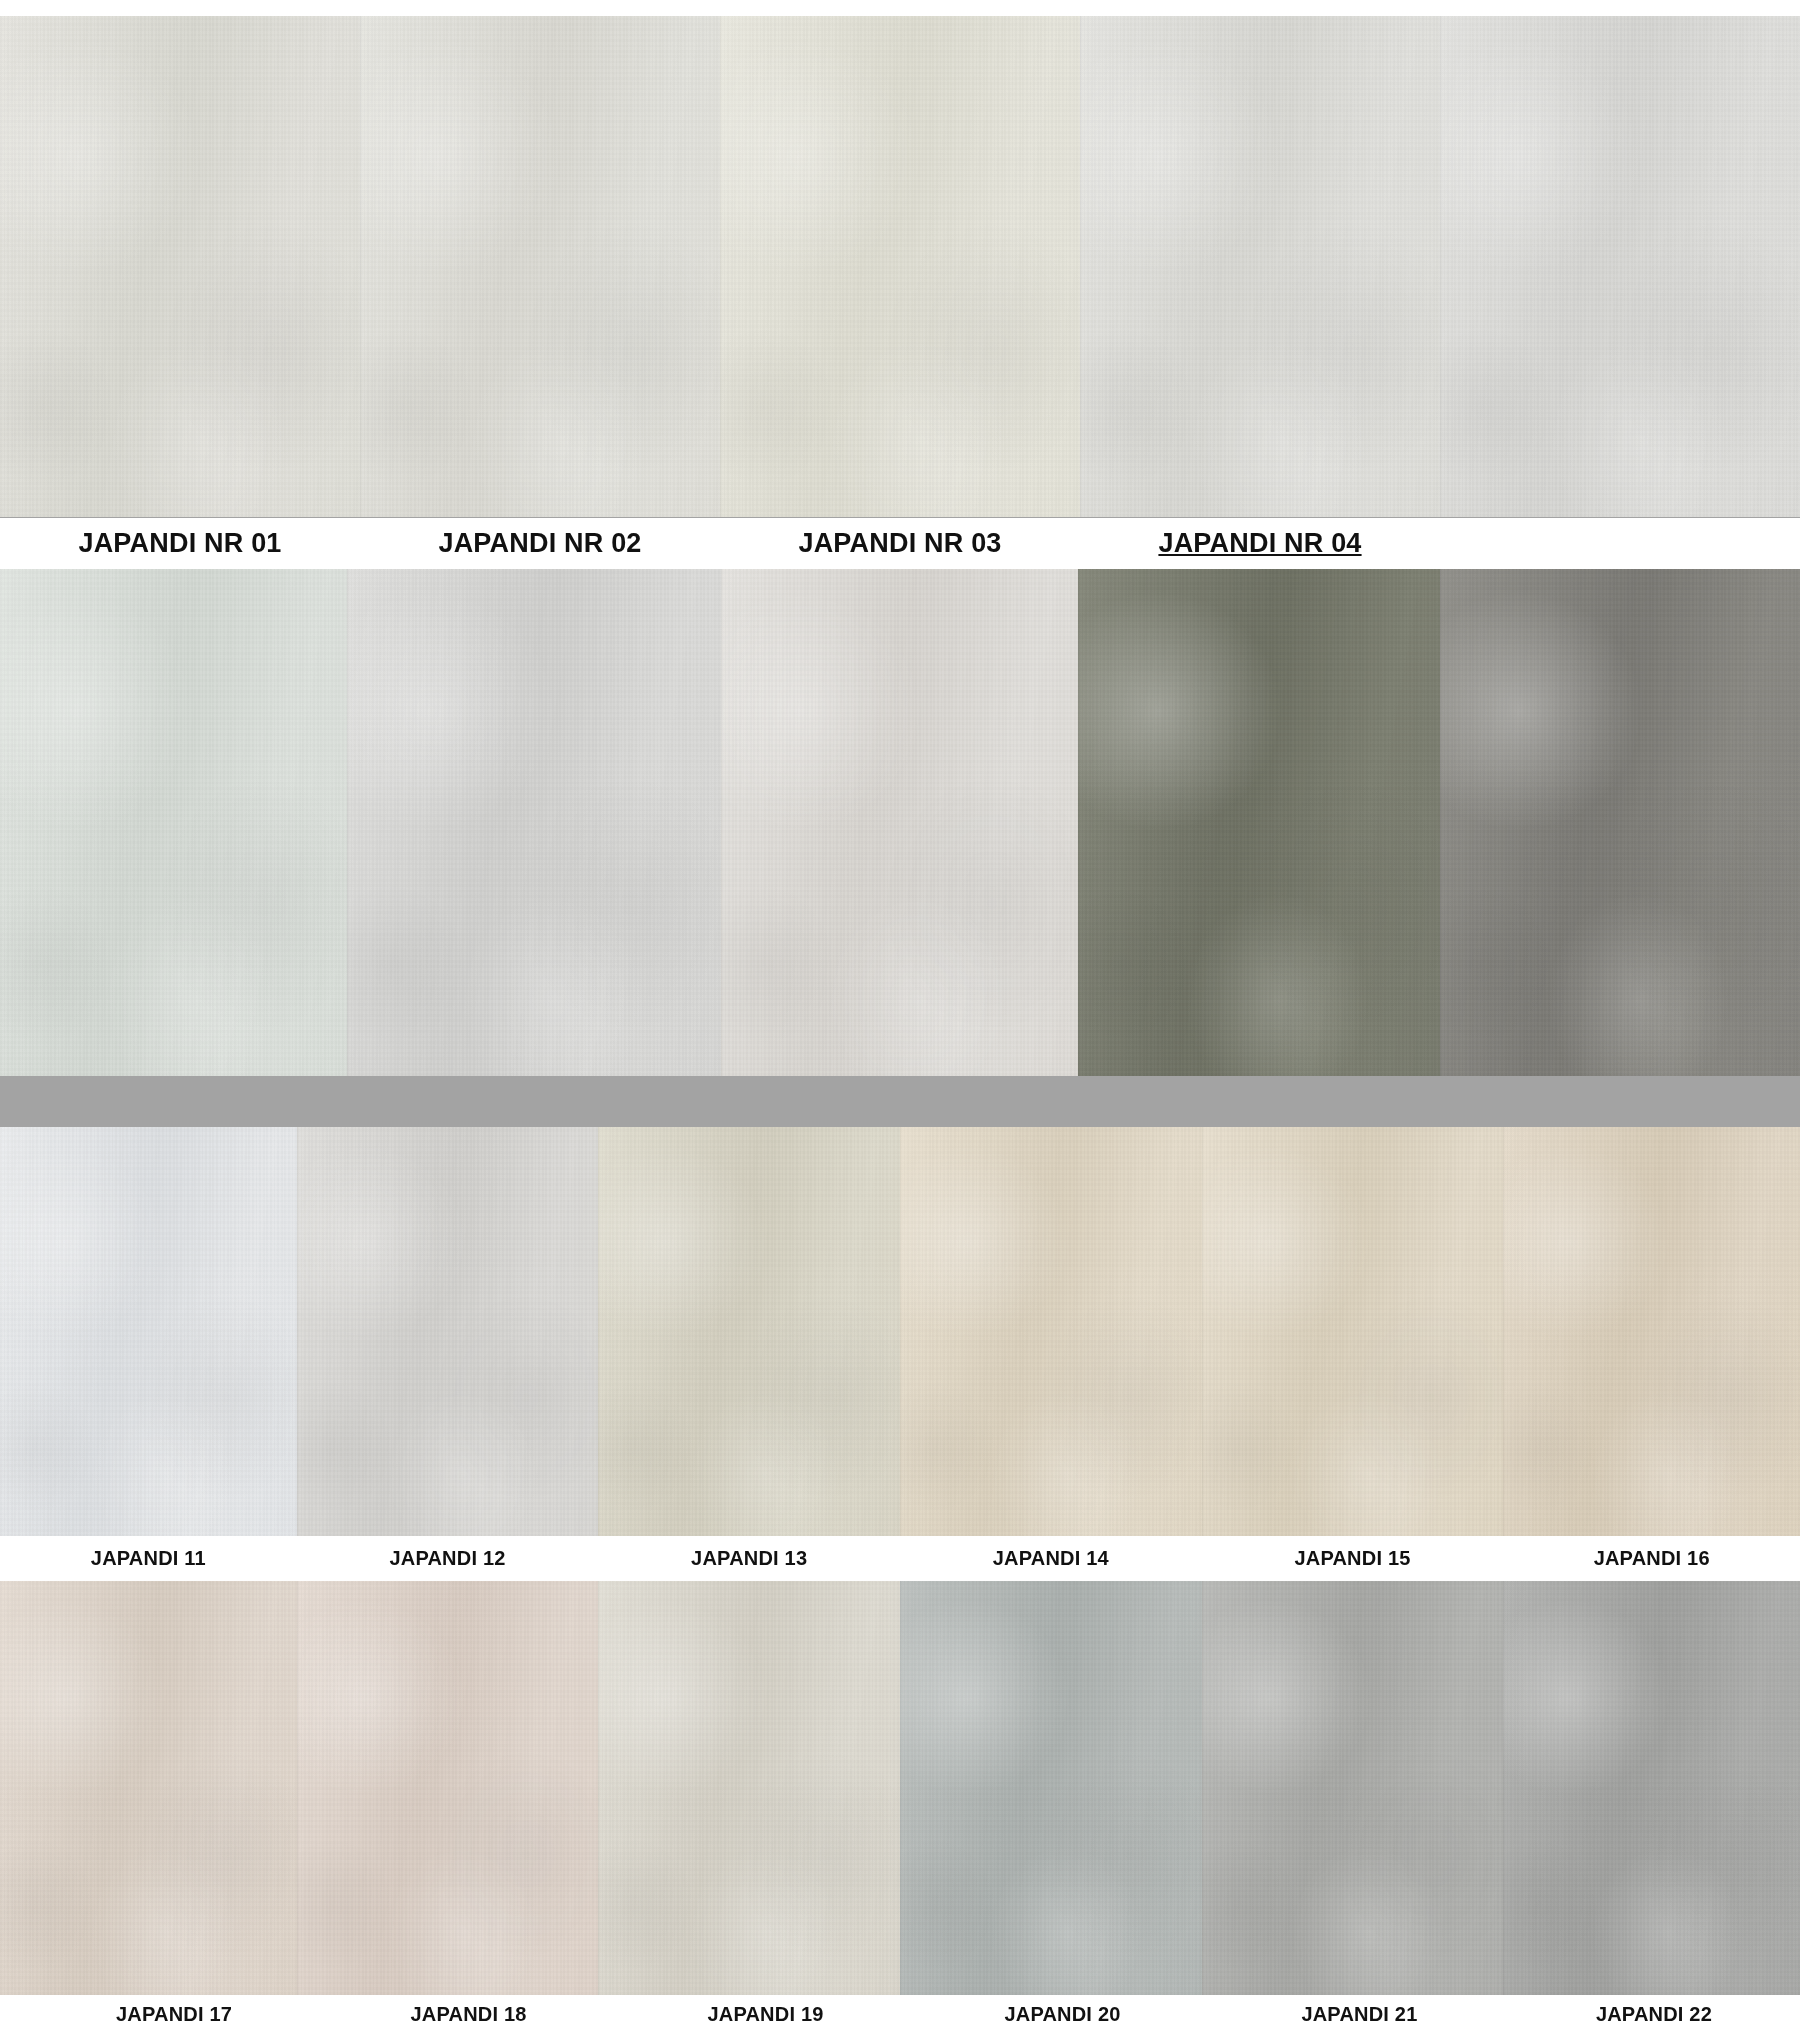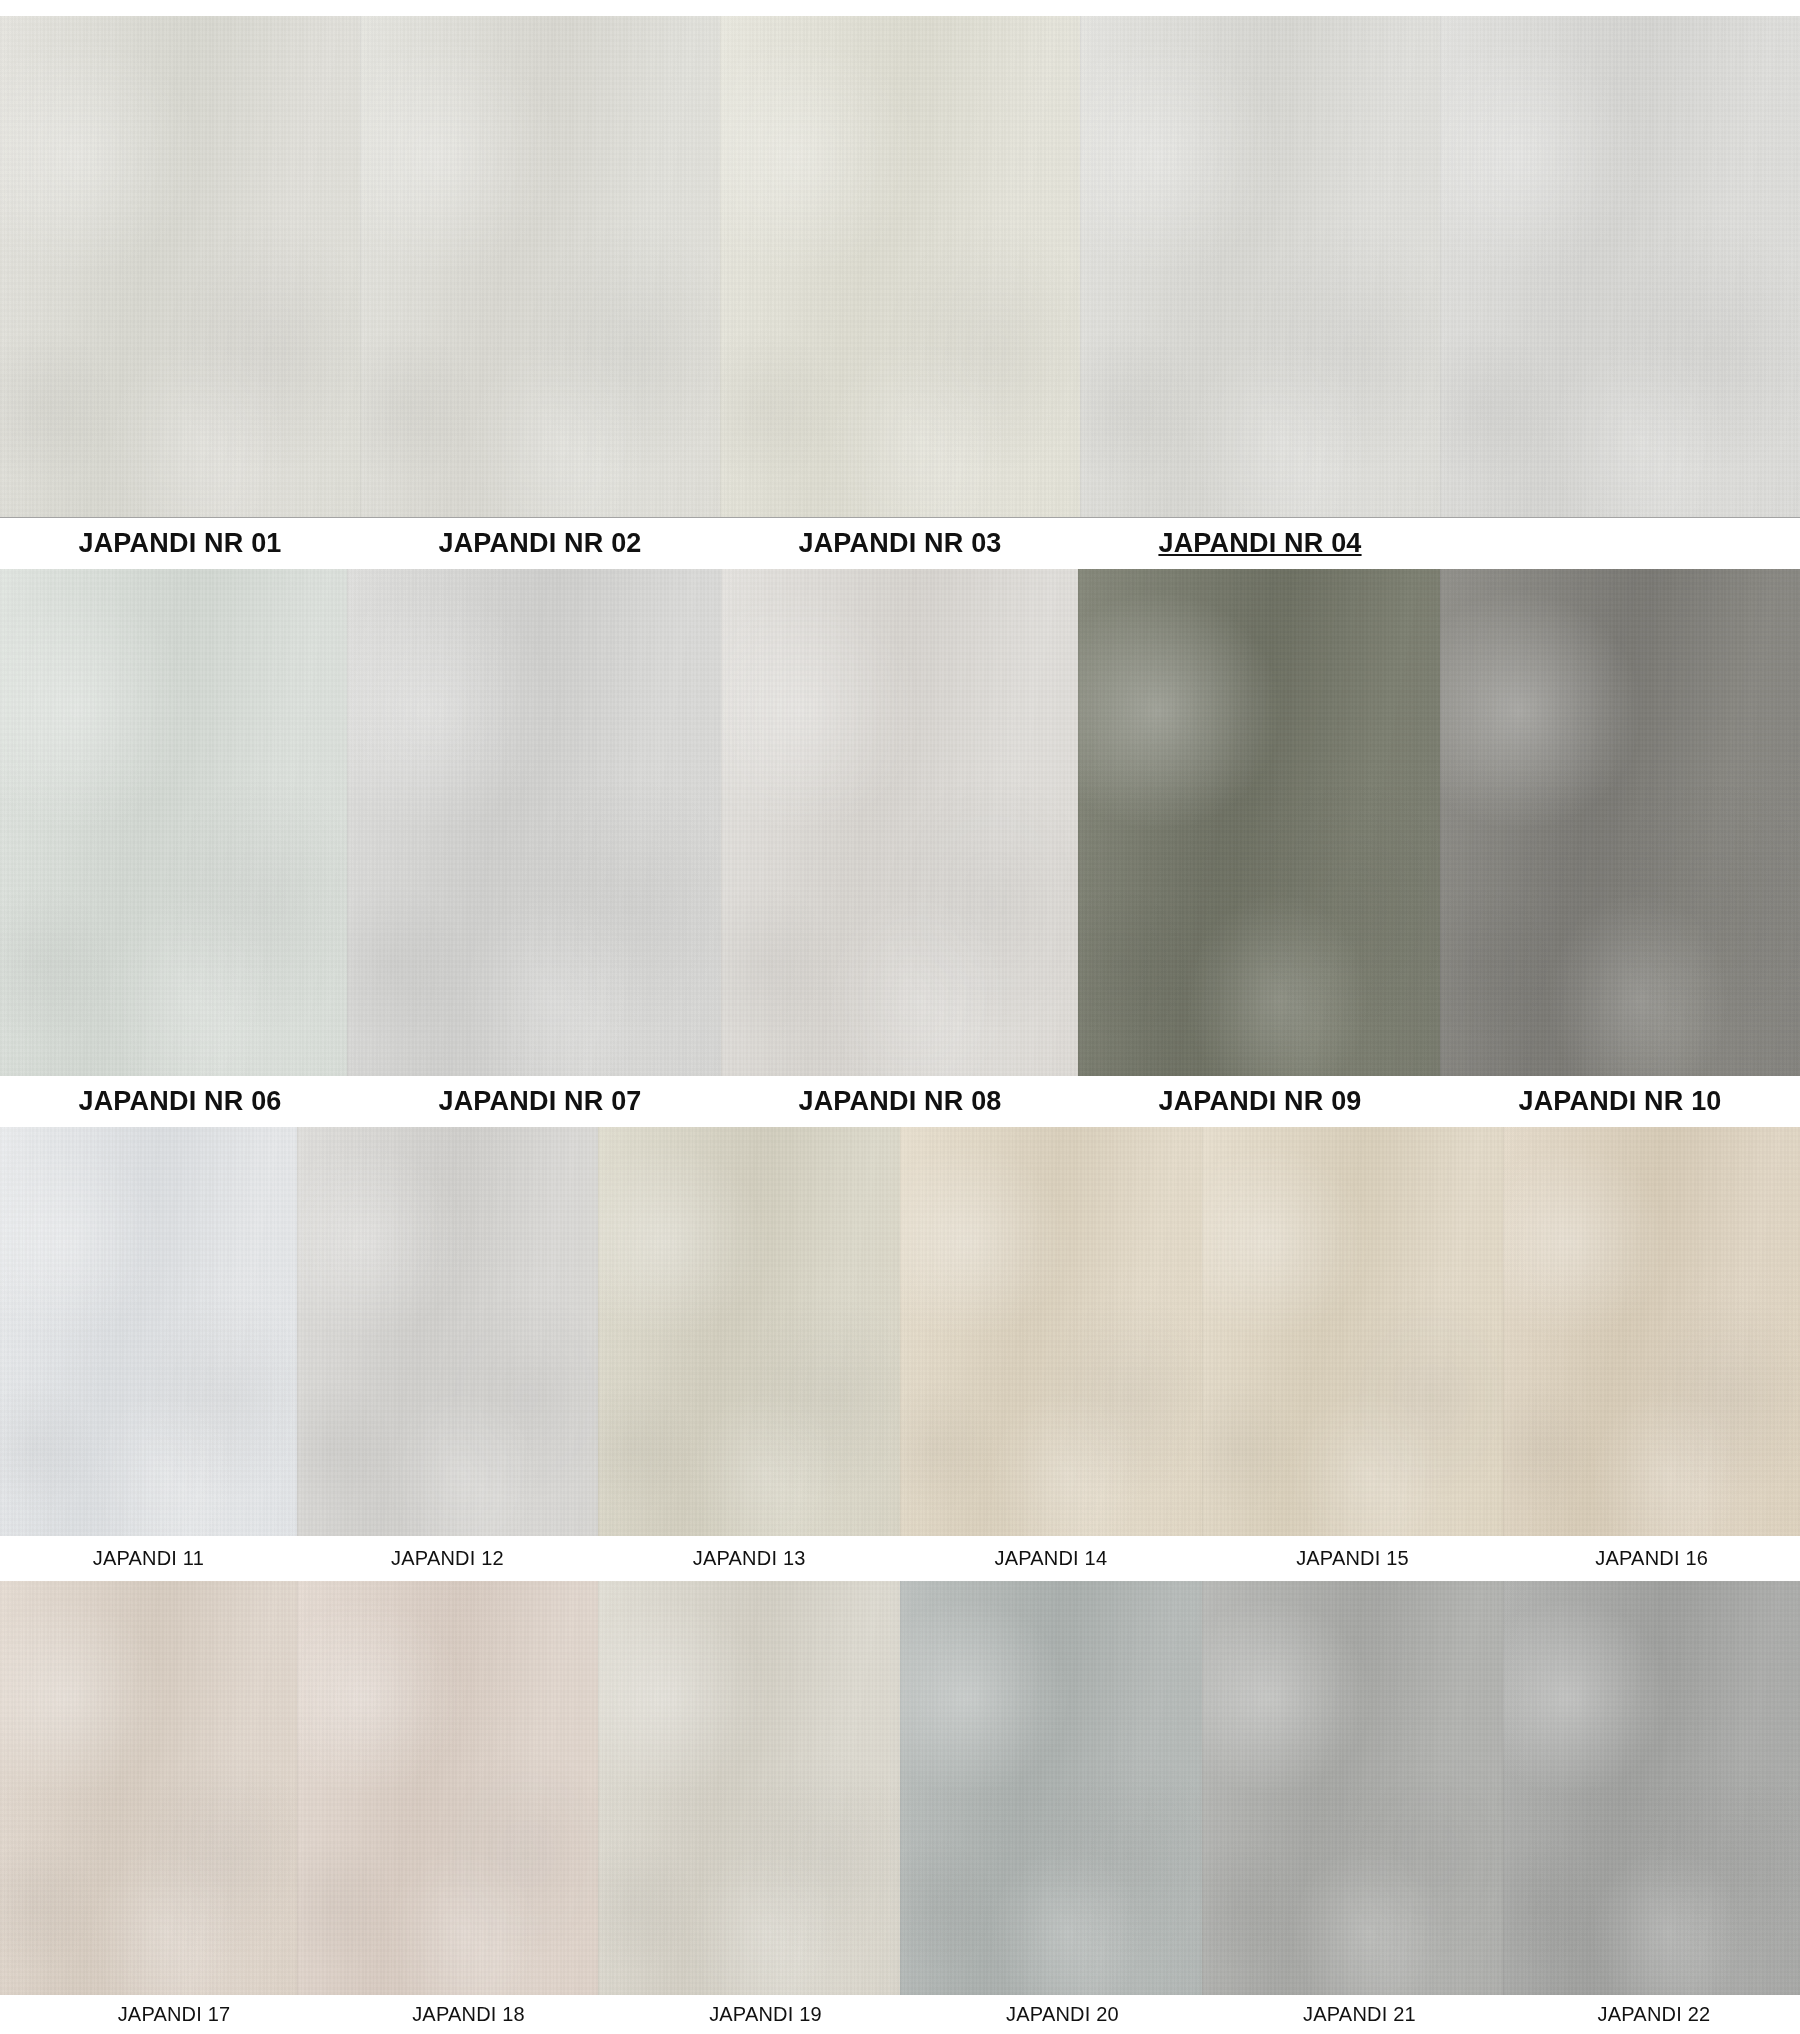--- a/index.html
+++ b/index.html
@@ -55,21 +55,21 @@
   .label-cell {
     height:100%;
     display:flex;
     align-items:center;
     justify-content:center;
     color:#111111;
     letter-spacing:0.2px;
     white-space:nowrap;
   }
   .label-row.big .label-cell { font-size:27px; font-weight:700; }
-  .label-row.small .label-cell { font-size:20px; font-weight:400; }
+  .label-row.small .label-cell { font-size:20px; font-weight:700; }
 
   .top-gap { position:absolute; left:0; top:0; width:1800px; height:16px; background:#fff; z-index:6; }
 </style>
 </head>
 <body>
 
 <div id="sheet">
   <div class="top-gap"></div>
 
 <div class="swatch-row" style="top: 16px; height: 501px;">
@@ -84,27 +84,20 @@
       <div class="label-cell" style="width: 360px;">JAPANDI NR 02</div>
       <div class="label-cell" style="width: 360px;">JAPANDI NR 03</div>
       <div class="label-cell" style="width: 360px; text-decoration: underline;">JAPANDI NR 04</div>
     </div>
     <div class="swatch-row" style="top: 569px; height: 507px;">
       <div class="swatch" title="JAPANDI NR 06" style="width: 347px; background: linear-gradient(102deg, rgb(222, 227, 222) 0%, rgb(214, 220, 214) 42%, rgb(222, 227, 222) 72%, rgb(214, 220, 214) 100%);"></div>
       <div class="swatch seam" title="JAPANDI NR 07" style="width: 374px; background: linear-gradient(102deg, rgb(220, 220, 218) 0%, rgb(211, 211, 209) 42%, rgb(220, 220, 218) 72%, rgb(211, 211, 209) 100%);"></div>
       <div class="swatch seam" title="JAPANDI NR 08" style="width: 358px; background: linear-gradient(102deg, rgb(226, 224, 220) 0%, rgb(219, 216, 211) 42%, rgb(226, 224, 220) 72%, rgb(219, 216, 211) 100%);"></div>
       <div class="swatch seam" title="JAPANDI NR 09" style="width: 362px; background: linear-gradient(102deg, rgb(122, 125, 110) 0%, rgb(111, 114, 100) 42%, rgb(122, 125, 110) 72%, rgb(111, 114, 100) 100%);"></div>
       <div class="swatch seam" title="JAPANDI NR 10" style="width: 360px; background: linear-gradient(102deg, rgb(135, 134, 128) 0%, rgb(124, 123, 118) 42%, rgb(135, 134, 128) 72%, rgb(124, 123, 118) 100%);"></div>
-    </div>
-    <div class="label-row big" style="top: 1076px; height: 51px;">
-      <div class="label-cell" style="width: 360px;">JAPANDI NR 06</div>
-      <div class="label-cell" style="width: 360px;">JAPANDI NR 07</div>
-      <div class="label-cell" style="width: 360px;">JAPANDI NR 08</div>
-      <div class="label-cell" style="width: 360px;">JAPANDI NR 09</div>
-      <div class="label-cell" style="width: 360px;">JAPANDI NR 10</div>
     </div>
     <div class="swatch-row" style="top: 1127px; height: 410px;">
       <div class="swatch" title="JAPANDI 11" style="width: 297px; background: linear-gradient(102deg, rgb(232, 234, 236) 0%, rgb(224, 227, 230) 42%, rgb(232, 234, 236) 72%, rgb(224, 227, 230) 100%);"></div>
       <div class="swatch seam" title="JAPANDI 12" style="width: 302px; background: linear-gradient(102deg, rgb(220, 219, 216) 0%, rgb(212, 211, 208) 42%, rgb(220, 219, 216) 72%, rgb(212, 211, 208) 100%);"></div>
       <div class="swatch seam" title="JAPANDI 13" style="width: 302px; background: linear-gradient(102deg, rgb(222, 219, 204) 0%, rgb(214, 210, 194) 42%, rgb(222, 219, 204) 72%, rgb(214, 210, 194) 100%);"></div>
       <div class="swatch seam" title="JAPANDI 14" style="width: 302px; background: linear-gradient(102deg, rgb(230, 221, 203) 0%, rgb(222, 212, 192) 42%, rgb(230, 221, 203) 72%, rgb(222, 212, 192) 100%);"></div>
       <div class="swatch seam" title="JAPANDI 15" style="width: 302px; background: linear-gradient(102deg, rgb(229, 220, 202) 0%, rgb(221, 211, 190) 42%, rgb(229, 220, 202) 72%, rgb(221, 211, 190) 100%);"></div>
       <div class="swatch seam" title="JAPANDI 16" style="width: 297px; background: linear-gradient(102deg, rgb(227, 216, 198) 0%, rgb(219, 207, 186) 42%, rgb(227, 216, 198) 72%, rgb(219, 207, 186) 100%);"></div>
     </div>
     <div class="label-row small" style="top: 1536px; height: 45px;">

